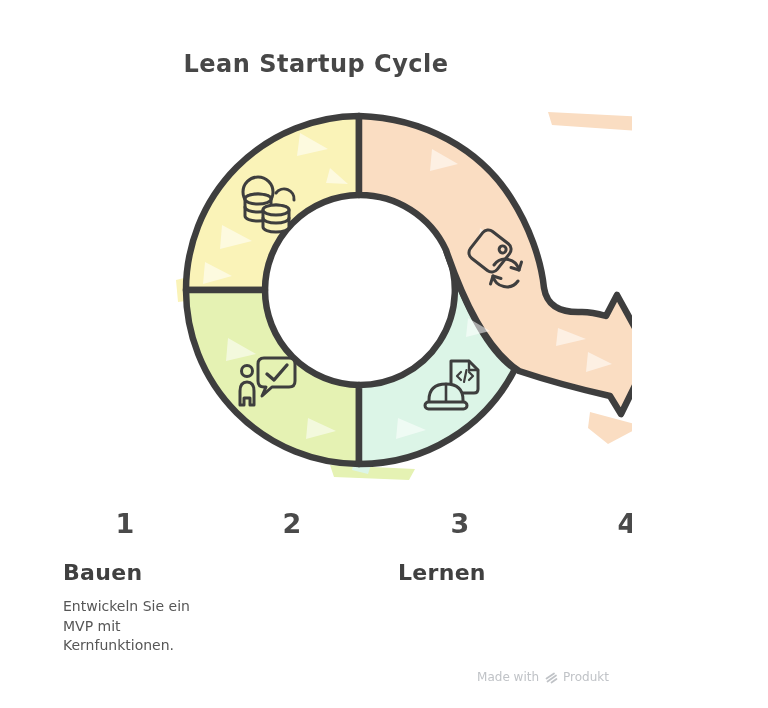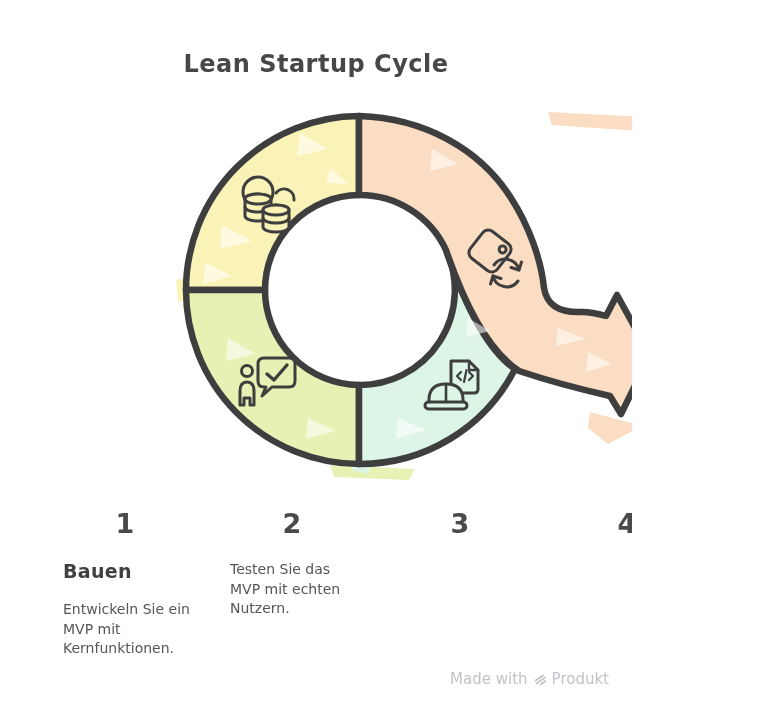--- a/index.html
+++ b/index.html
@@ -11,29 +11,29 @@
   .title{
     position:absolute;top:50px;left:0;right:0;margin:0;
     text-align:center;font-size:24px;font-weight:bold;color:#474747;letter-spacing:.5px;
   }
   .diagram{position:absolute;left:0;top:0;}
   .step{position:absolute;top:506px;width:162px;}
   .step .num{
     width:124px;text-align:center;font-size:27px;font-weight:bold;color:#4a4a4a;line-height:36px;
   }
   .step h2{
-    margin:18px 0 0 0;font-size:19px;font-weight:bold;color:#404040;letter-spacing:.3px;
+    margin:18px 0 0 0;font-size:22px;font-weight:bold;color:#404040;letter-spacing:.3px;
   }
   .step p{
-    margin:18px 0 0 0;font-size:14px;line-height:19.5px;color:#565656;white-space:pre-line;
+    margin:12px 0 0 0;font-size:14px;line-height:19.5px;color:#565656;white-space:pre-line;
   }
   .s1{left:63px}.s2{left:230px}.s3{left:398px}.s4{left:565px}
   .watermark{
     position:absolute;top:670px;right:23px;display:flex;align-items:center;gap:5px;
-    font-size:15px;color:#c0c3c7;
+    font-size:12px;color:#c0c3c7;
   }
   .watermark svg{display:block;}
 </style>
 </head>
 <body>
 
 <div class="canvas">
 
   <h1 class="title">Lean Startup Cycle</h1>
 
@@ -116,26 +116,24 @@
 
   <div class="step s1">
     <div class="num">1</div>
     <h2>Bauen</h2>
     <p>Entwickeln Sie ein
 MVP mit
 Kernfunktionen.</p>
   </div>
   <div class="step s2">
     <div class="num">2</div>
-    <p>Testen Sie das
-MVP mit echten
-Nutzern.</p>
   </div>
   <div class="step s3">
     <div class="num">3</div>
+    <h2>Lernen</h2>
   </div>
   <div class="step s4">
     <div class="num">4</div>
   </div>
 
   <div class="watermark">
     <span>Made with</span>
     <span>
       <svg width="14" height="14" viewBox="0 0 14 14" fill="none" stroke="#c0c3c7" stroke-width="1.7" stroke-linecap="round">
         <path d="M2.5 8.5 L10 3.5"></path>

